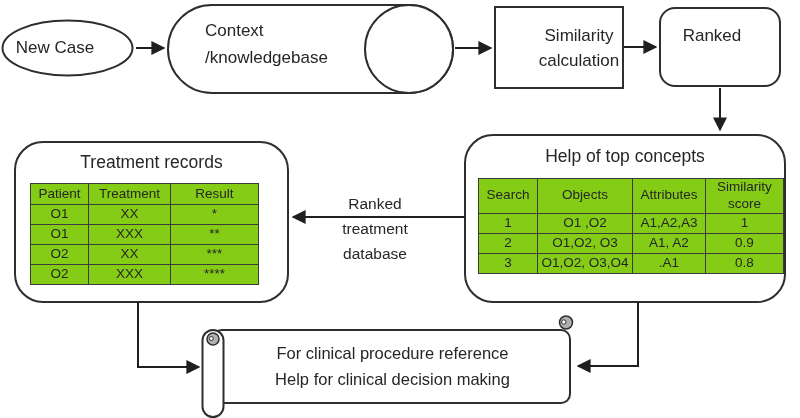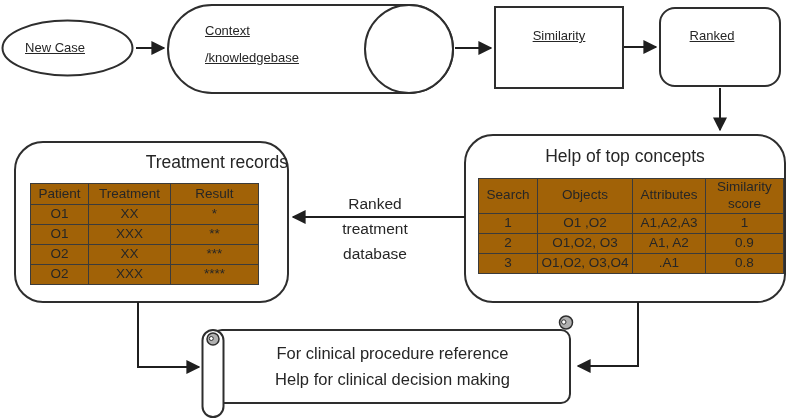--- a/index.html
+++ b/index.html
@@ -3,25 +3,25 @@
 <meta charset="utf-8">
 <style>
   html,body{margin:0;padding:0;background:#fff;}
   .stage{
     position:relative;width:800px;height:418px;background:#ffffff;
     font-family:"Liberation Sans", sans-serif;color:#262626;overflow:hidden;
   }
   .stage svg.shapes{position:absolute;left:0;top:0;z-index:1;}
   .lbl{position:absolute;z-index:2;color:#262626;}
   .center{text-align:center;}
-  .node-label{font-size:13px;line-height:25px;text-decoration:underline;}
+  .node-label{font-size:17px;line-height:25px;}
   .box-title{font-size:17.5px;}
   .dtable{
     position:absolute;z-index:2;border-collapse:collapse;table-layout:fixed;
-    font-size:13.5px;color:#262626;background:#a16207;
+    font-size:13.5px;color:#262626;background:#84cc16;
   }
   .dtable th,.dtable td{
     border:1.5px solid #3b3b3b;text-align:center;font-weight:normal;
     padding:0 2px;line-height:1.25;
   }
   .dtable td{height:19px;}
   .dtable th{height:20px;}
   .search-label{font-size:15.5px;line-height:25px;}
   .scroll-text{font-size:16.5px;line-height:26px;text-align:center;}
 </style>
@@ -66,29 +66,30 @@
     <path d="M638 302 V366 H578" stroke="#1f1f1f" stroke-width="2" fill="none" marker-end="url(#arw)"></path>
   </svg>
 
   <div class="lbl node-label center" style="left:3px;top:35px;width:104px;">New Case</div>
 
   <div class="lbl node-label" style="left:205px;top:17px;line-height:27px;">
     <div>Context</div>
     <div>/knowledgebase</div>
   </div>
 
-  <div class="lbl node-label center" style="left:495px;top:23px;width:128px;">
+  <div class="lbl node-label center" style="left:495px;top:23px;width:128px;padding-left:20px;">
     <div>Similarity</div>
+    <div>calculation</div>
   </div>
 
   <div class="lbl node-label center" style="left:660px;top:23px;width:104px;">
     <div>Ranked</div>
   </div>
 
-  <div class="lbl box-title center" style="left:15px;top:152px;width:273px;text-align:right;">Treatment records</div>
+  <div class="lbl box-title center" style="left:15px;top:152px;width:273px;">Treatment records</div>
 
   <div class="lbl box-title center" style="left:465px;top:146px;width:320px;">Help of top concepts</div>
 
   <table class="dtable" style="left:30px;top:183px;">
     <colgroup>
         <col style="width:58px">
         <col style="width:82px">
         <col style="width:88px">
       </colgroup>
     <thead>

